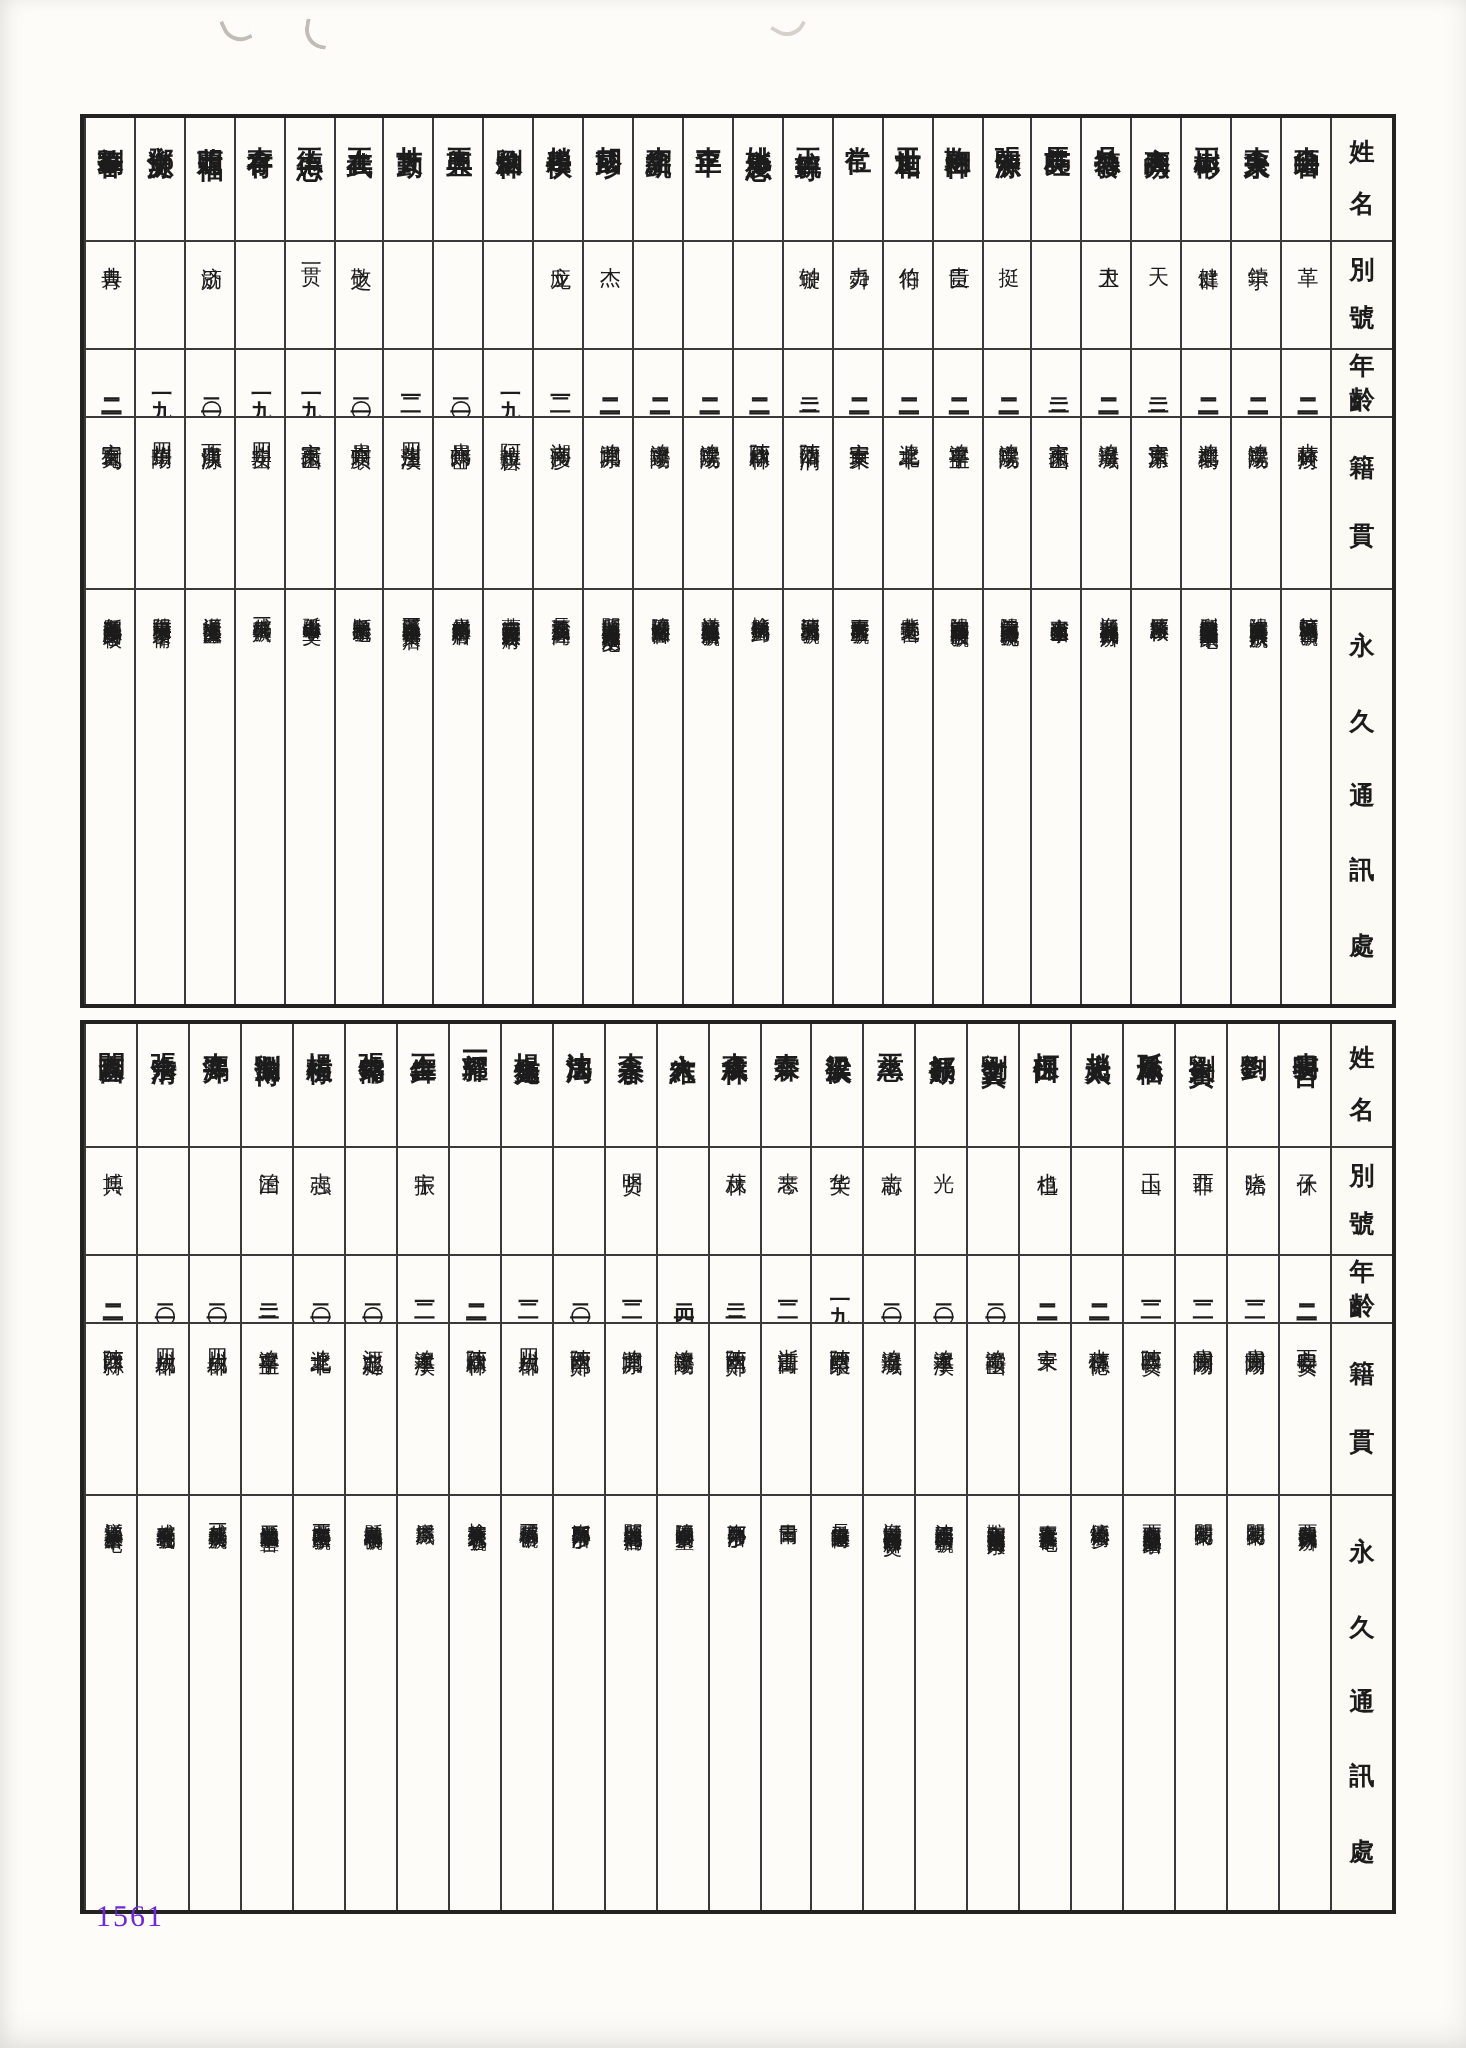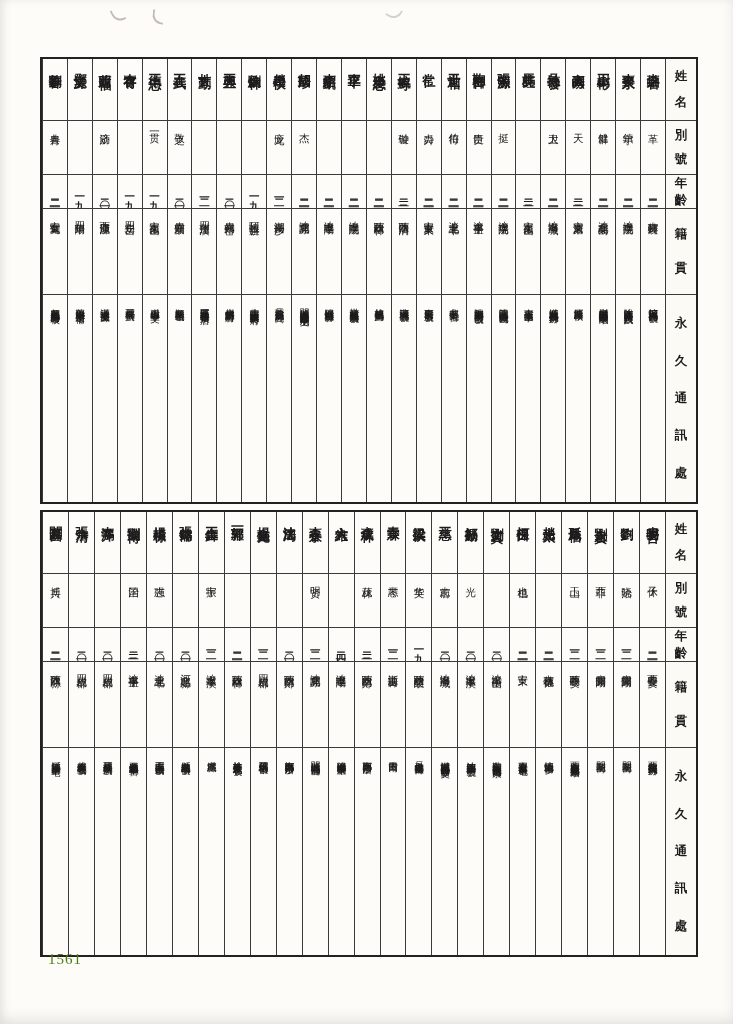--- a/index.html
+++ b/index.html
@@ -71,21 +71,21 @@
   .header-cell{
     flex-direction:column;
     justify-content:space-evenly;
     align-items:center;
     padding-top:0;
   }
   .hchar{font-size:12.5px;font-weight:700;}
 
   .page-number{
     position:absolute;left:48px;top:951px;
-    font-size:15px;letter-spacing:1px;color:#4d7c0f;
+    font-size:15px;letter-spacing:1px;color:#6d28d9;
   }
 </style>
 </head>
 <body>
 
 <div class="page">
   <div class="pen-mark m1"></div>
   <div class="pen-mark m2"></div>
   <div class="pen-mark m3"></div>
 

